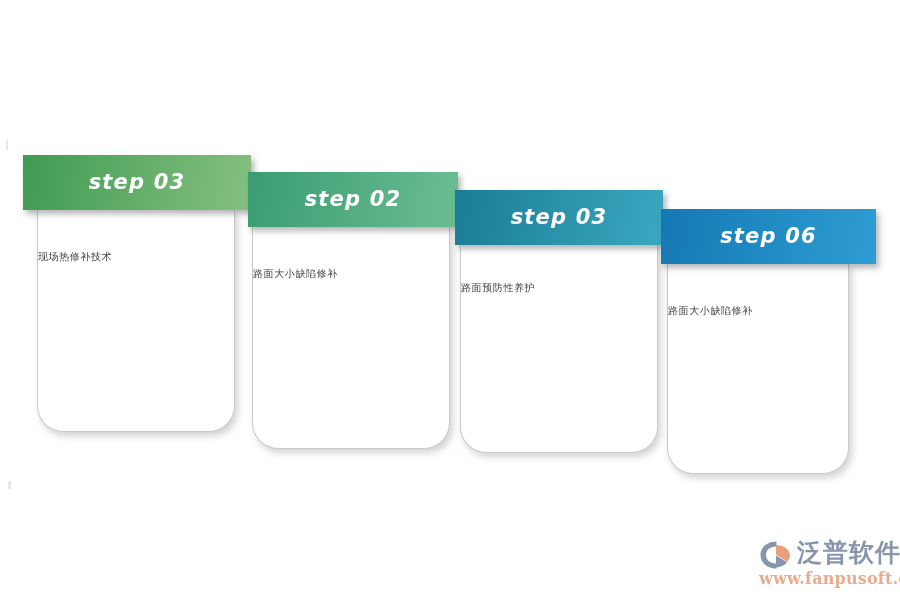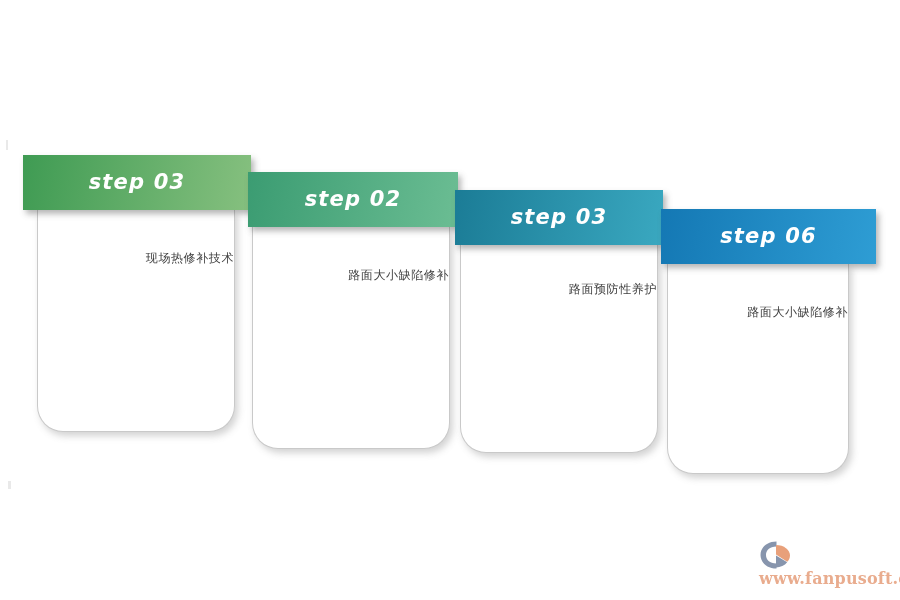--- a/index.html
+++ b/index.html
@@ -51,23 +51,23 @@
     border-bottom-left-radius: 26px;
     border-bottom-right-radius: 26px;
     box-shadow: 3px 4px 7px rgba(110, 110, 110, 0.30);
     z-index: 2;
   }
 
   .step-body-text {
     position: absolute;
     left: 0;
     right: 0;
-    text-align: right;
+    text-align: left;
     color: #414141;
-    font-size: 12px;
+    font-size: 10px;
     font-family: Liberation Serif, serif;
     letter-spacing: 0.6px;
     white-space: nowrap;
   }
 
   
   #watermark {
     position: absolute;
     left: 757px;
     top: 536px;
@@ -156,16 +156,17 @@
       <span>step 06</span>
     </div>
   </div>
 
   <div id="watermark">
     <svg id="wm-mark" viewBox="0 0 36 30">
       <path d="M17.5 1.5 C7.5 1.5 1.5 8 1.5 15 C1.5 22 7.5 28.5 17.5 28.5 L17.5 23.5 C10.5 23.5 7 19.5 7 15 C7 10.5 10.5 6.5 17.5 6.5 Z" fill="#8795ad"></path>
       <path d="M17 5 C25 5 31 10 31 15.5 C31 18 30 20.2 28.2 21.8 L17 14.5 Z" fill="#e8a07a"></path>
       <path d="M17 15.5 L28.2 22.2 C25.6 25.6 21.5 27.4 17 27.4 Z" fill="#8795ad"></path>
     </svg>
+    <div id="wm-cn">泛普软件</div>
     <div id="wm-url">www.fanpusoft.com</div>
   </div>
 
 </div>
 
 </body></html>

